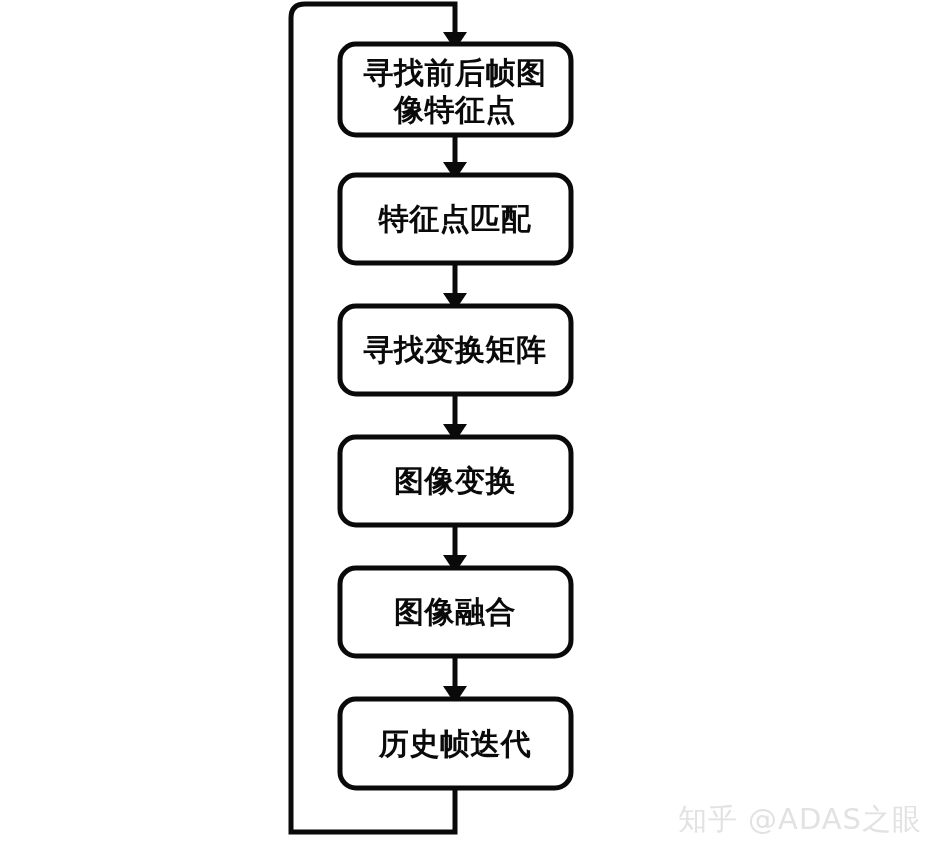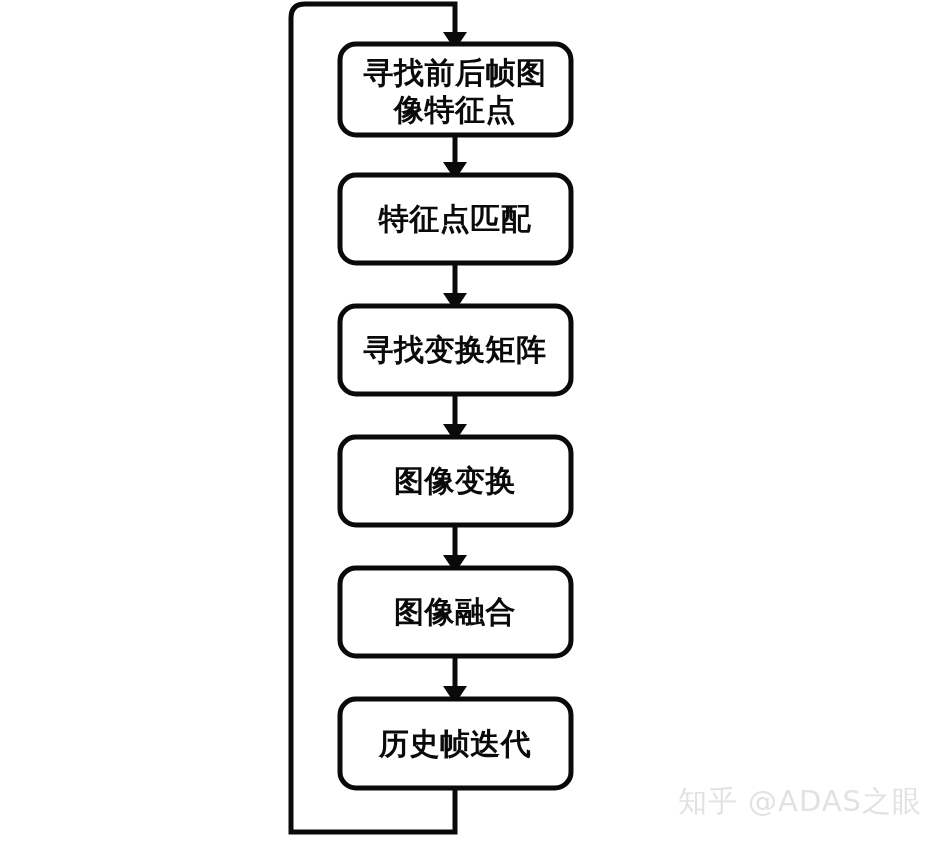--- a/index.html
+++ b/index.html
@@ -40,21 +40,21 @@
     font-family: "DejaVu Sans", "Liberation Sans", sans-serif;
     font-size: 30px;
     font-weight: 600;
     text-anchor: middle;
     dominant-baseline: middle;
     letter-spacing: 0.5px;
   }
   .watermark-text {
     position: absolute;
     right: 24px;
-    bottom: 30px;
+    bottom: 12px;
     color: #e2e2e2;
     font-family: "DejaVu Sans", "Liberation Sans", sans-serif;
     font-size: 29px;
     letter-spacing: 1px;
     white-space: nowrap;
     user-select: none;
   }
 </style>
 </head>
 <body>

